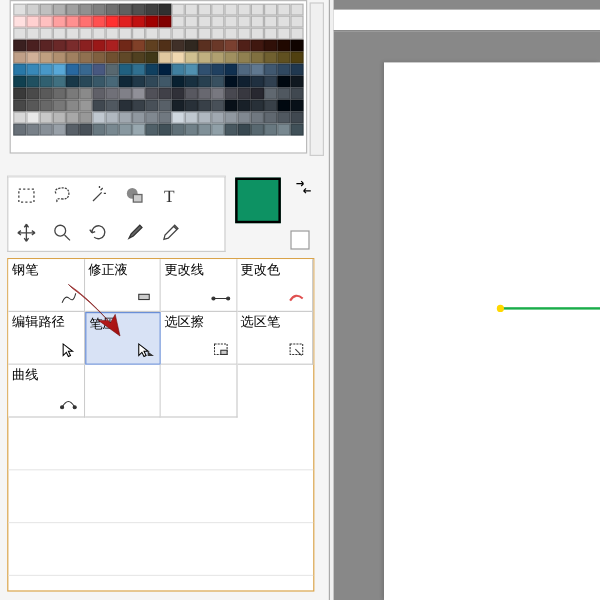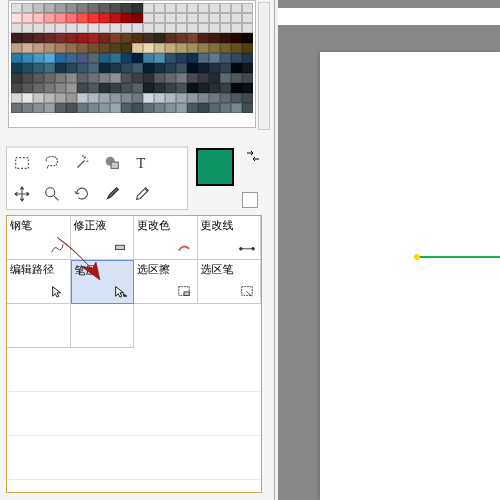--- a/index.html
+++ b/index.html
@@ -374,34 +374,34 @@
               <path d="M3 14 Q6 6 10 10 Q14 14 16 5" stroke="#333" fill="none"></path>
             </svg></div>
         </div>
         <div class="tool-cell">
           <span class="tool-label">修正液</span>
           <div class="tool-sub"><svg viewBox="0 0 18 16">
               <rect x="4" y="6" width="10" height="5" fill="#ccc" stroke="#333"></rect>
             </svg></div>
         </div>
         <div class="tool-cell">
-          <span class="tool-label">更改色</span>
-          <div class="tool-sub"><svg viewBox="0 0 18 16">
-              <path d="M3 12 Q8 4 15 10" stroke="#e05050" fill="none" stroke-width="2"></path>
-            </svg></div>
-        </div>
-        <div class="tool-cell">
           <span class="tool-label">更改线</span>
           <div class="tool-sub"><svg viewBox="0 0 18 16">
               <path d="M2 10 L16 10" stroke="#333"></path>
               <circle cx="2" cy="10" r="1.5" fill="#333"></circle>
               <circle cx="16" cy="10" r="1.5" fill="#333"></circle>
             </svg></div>
         </div>
         <div class="tool-cell">
+          <span class="tool-label">更改色</span>
+          <div class="tool-sub"><svg viewBox="0 0 18 16">
+              <path d="M3 12 Q8 4 15 10" stroke="#e05050" fill="none" stroke-width="2"></path>
+            </svg></div>
+        </div>
+        <div class="tool-cell">
           <span class="tool-label">编辑路径</span>
           <div class="tool-sub"><svg viewBox="0 0 18 16">
               <path d="M4 3 L4 14 L7 11 L9 15 L11 14 L9 10 L13 10 Z" fill="#fff" stroke="#000"></path>
             </svg></div>
         </div>
         <div class="tool-cell selected">
           <span class="tool-label">笔压</span>
           <div class="tool-sub"><svg viewBox="0 0 18 16">
               <path d="M4 3 L4 14 L7 11 L9 15 L11 14 L9 10 L13 10 Z" fill="#fff" stroke="#000"></path>
               <path d="M13 11 L17 14 L13 14 Z" fill="#333"></path>
@@ -412,20 +412,28 @@
           <div class="tool-sub"><svg viewBox="0 0 18 16">
               <rect x="3" y="3" width="12" height="10" stroke-dasharray="2 1" stroke="#333" fill="none"></rect>
               <rect x="9" y="9" width="6" height="4" fill="#ccc" stroke="#333"></rect>
             </svg></div>
         </div>
         <div class="tool-cell">
           <span class="tool-label">选区笔</span>
           <div class="tool-sub"><svg viewBox="0 0 18 16">
               <rect x="3" y="3" width="12" height="10" stroke-dasharray="2 1" stroke="#333" fill="none"></rect>
               <path d="M8 8 L14 14" stroke="#333"></path>
+            </svg></div>
+        </div>
+        <div class="tool-cell">
+          <span class="tool-label">曲线</span>
+          <div class="tool-sub"><svg viewBox="0 0 18 16">
+              <path d="M3 13 Q9 2 15 13" stroke="#333" fill="none"></path>
+              <circle cx="3" cy="13" r="1.5" fill="#333"></circle>
+              <circle cx="15" cy="13" r="1.5" fill="#333"></circle>
             </svg></div>
         </div>
         <div class="tool-cell"></div>
         <div class="tool-cell"></div>
       </div>
     <div class="empty-row"></div>
     <div class="empty-row"></div>
     <div class="empty-row"></div>
   </div>
 

